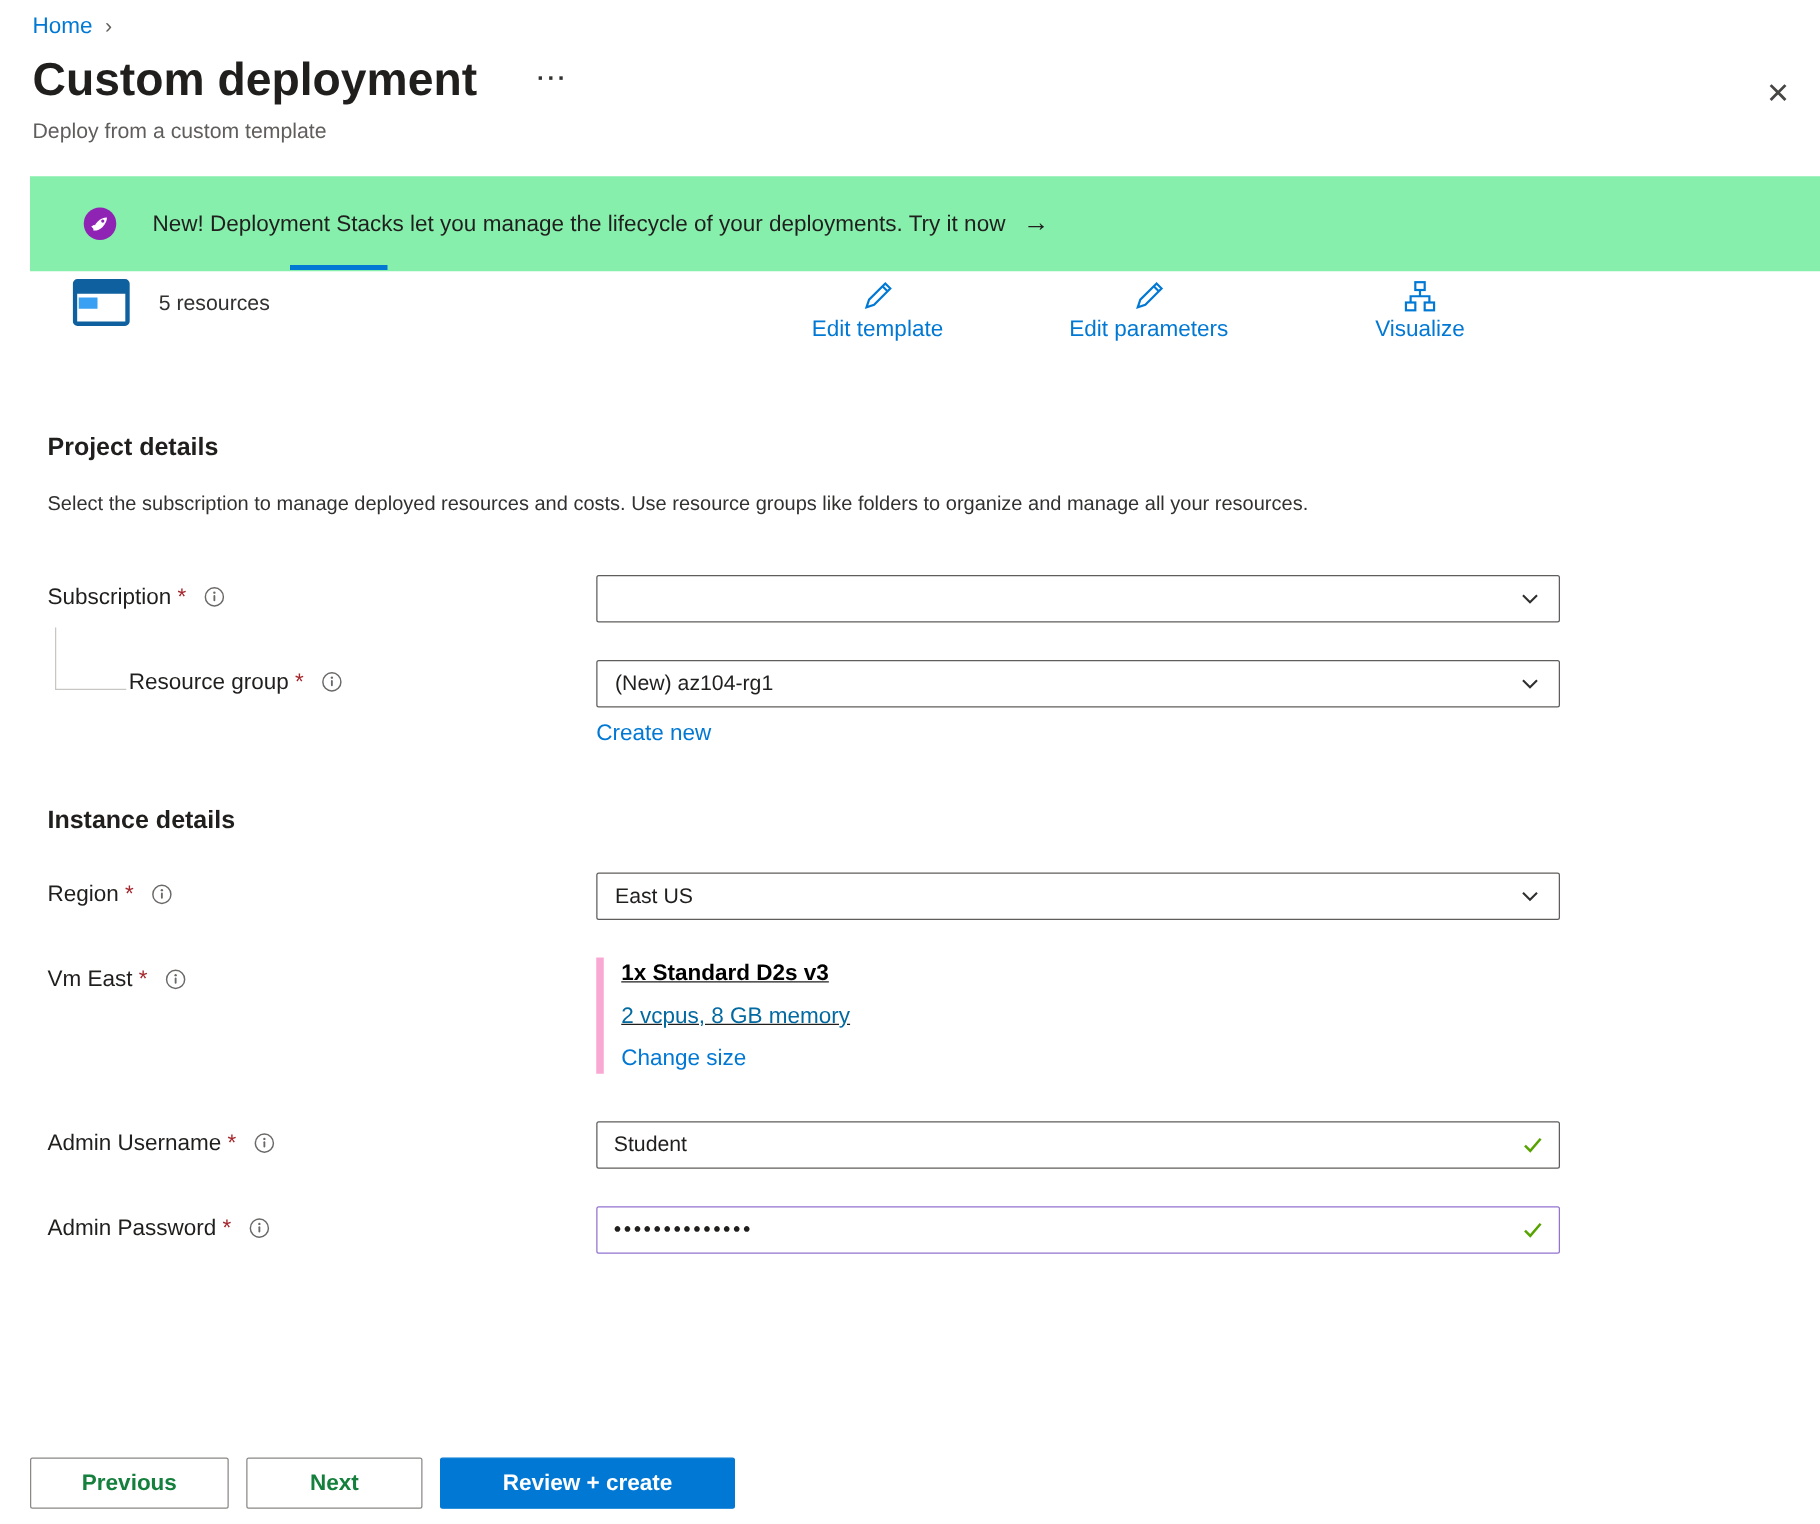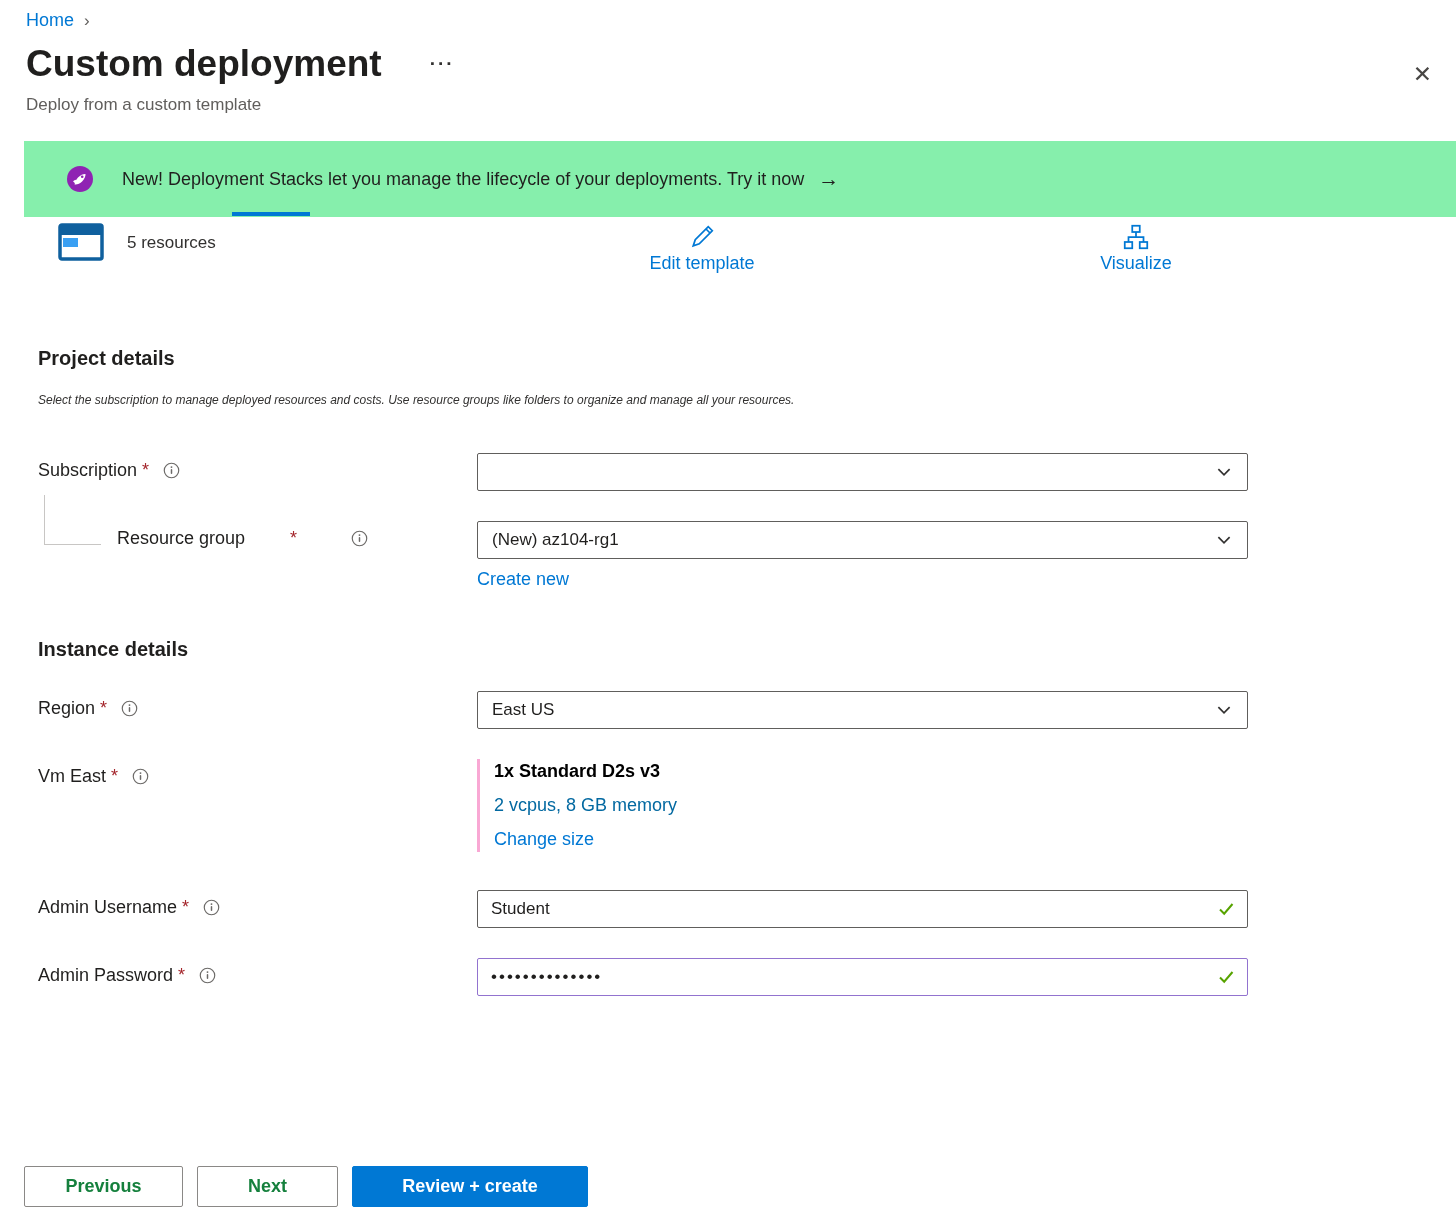--- a/index.html
+++ b/index.html
@@ -27,37 +27,37 @@
   .tab-remnant { position:absolute; left:232px; top:-5px; width:78px; height:4px; background:#0078d4; }
   .template-icon { position:absolute; left:58px; top:6px; }
   .resources-count { position:absolute; left:127px; top:16px; font-size:17px; color:#323130; }
   .action { position:absolute; top:4px; display:flex; flex-direction:column; align-items:center; color:#0078d4; cursor:pointer; background:none; border:none; font-family:inherit; }
   .action-label { font-size:18px; margin-top:1px; color:#0078d4; }
   .action-edit-template { left:632px; width:140px; }
   .action-edit-parameters { left:839px; width:160px; }
   .action-visualize { left:1086px; width:100px; }
   
   .section-heading { margin:44px 0 0 38px; font-size:20px; font-weight:700; color:#201f1e; }
-  .description { margin:20px 38px 0 38px; max-width:1150px; font-size:12px; line-height:1.75; color:#323130;font-style:italic; }
+  .description { margin:20px 38px 0 38px; max-width:1150px; font-size:16px; line-height:1.75; color:#323130; }
   
   .form-row { position:relative; margin-top:30px; min-height:38px; }
   .field-label { position:absolute; left:38px; top:7px; font-size:18px; color:#201f1e; display:flex; align-items:center; white-space:nowrap; }
-  .field-label.indent { left:117px;gap:40px; }
+  .field-label.indent { left:103px; }
   .req { color:#a4262c; margin-left:5px; }
   .info { margin-left:14px; display:inline-flex; cursor:pointer; }
   .control { margin-left:477px; width:771px; position:relative; }
   .dropdown { height:38px; border:1px solid #605e5c; border-radius:2px; display:flex; align-items:center; justify-content:space-between; padding:0 14px; cursor:pointer; background:#fff; font-size:17px; color:#201f1e; }
   .connector { position:absolute; left:44px; top:-26px; width:57px; height:50px; border-left:1px solid #c8c6c4; border-bottom:1px solid #c8c6c4; }
   .link { color:#0078d4; cursor:pointer; text-decoration:none; font-size:18px; display:inline-block; background:none; border:none; padding:0; font-family:inherit; }
   .create-new { margin:10px 0 0 477px; }
   .text-field { width:100%; height:38px; border:1px solid #605e5c; border-radius:2px; padding:0 44px 0 13px; font-size:17px; font-family:inherit; color:#201f1e; background:#fff; }
   .password-wrap .text-field { border-color:#9273cf; letter-spacing:2px; }
   .check { position:absolute; right:12px; top:9px; }
   
-  .vm-block { margin-left:477px; border-left:3px solid #f9a8d4; padding:2px 0 2px 14px; }
+  .vm-block { margin-left:477px; border-left:6px solid #f9a8d4; padding:2px 0 2px 14px;text-decoration:underline; }
   .vm-title { font-size:18px; font-weight:700; color:#000; }
   .vm-specs { font-size:18px; margin-top:13px; color:#0369a1; }
   .vm-change { margin-top:13px; }
   
   .footer { position:absolute; top:1166px; left:24px; display:flex; gap:14px; }
   .btn { height:41px; border-radius:2px; font-size:18px; font-weight:700; font-family:inherit; cursor:pointer; }
   .btn-secondary { background:#fff; border:1px solid #8a8886; color:#15803d; width:159px; }
   .btn-secondary.next { width:141px; }
   .btn-primary { background:#0078d4; border:1px solid #0078d4; color:#fff; width:236px; }
 </style>
@@ -111,20 +111,29 @@
     <button class="action action-edit-template">
       <span style="display:inline-flex;">
         <svg width="32" height="30" viewBox="0 0 24 24" fill="none" stroke="#0078d4" stroke-width="1.4">
           <path d="M5 19l1.6-4.8L17 3.8l3.2 3.2L9.8 17.4 5 19z"></path>
             <path d="M15.2 5.6l3.2 3.2"></path>
         </svg>
       </span>
       <span class="action-label">Edit template</span>
     </button>
 
+    <button class="action action-edit-parameters">
+      <span style="display:inline-flex;">
+        <svg width="32" height="30" viewBox="0 0 24 24" fill="none" stroke="#0078d4" stroke-width="1.4">
+          <path d="M5 19l1.6-4.8L17 3.8l3.2 3.2L9.8 17.4 5 19z"></path>
+            <path d="M15.2 5.6l3.2 3.2"></path>
+        </svg>
+      </span>
+      <span class="action-label">Edit parameters</span>
+    </button>
 
     <button class="action action-visualize">
       <span style="display:inline-flex;">
         <svg width="32" height="30" viewBox="0 0 24 24" fill="none" stroke="#0078d4" stroke-width="1.4">
           <rect x="9" y="3" width="6" height="5"></rect>
             <rect x="3" y="16" width="6" height="5"></rect>
             <rect x="15" y="16" width="6" height="5"></rect>
           <path d="M12 8v4M6 16v-4h12v4"></path>
         </svg>
       </span>

